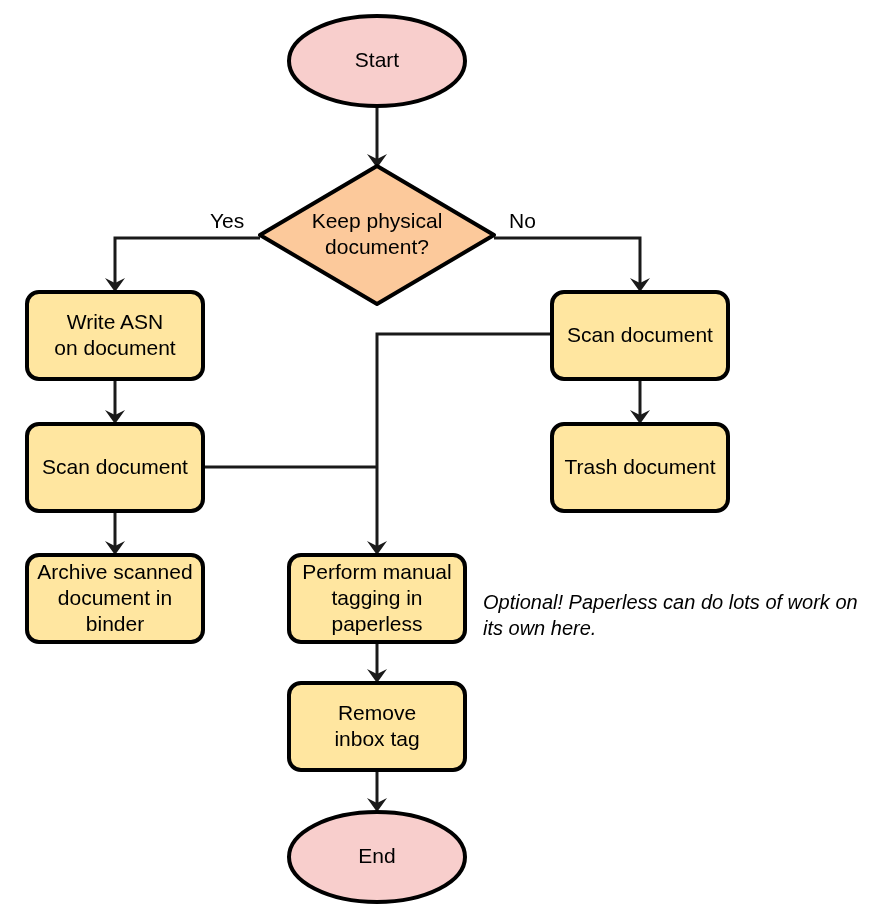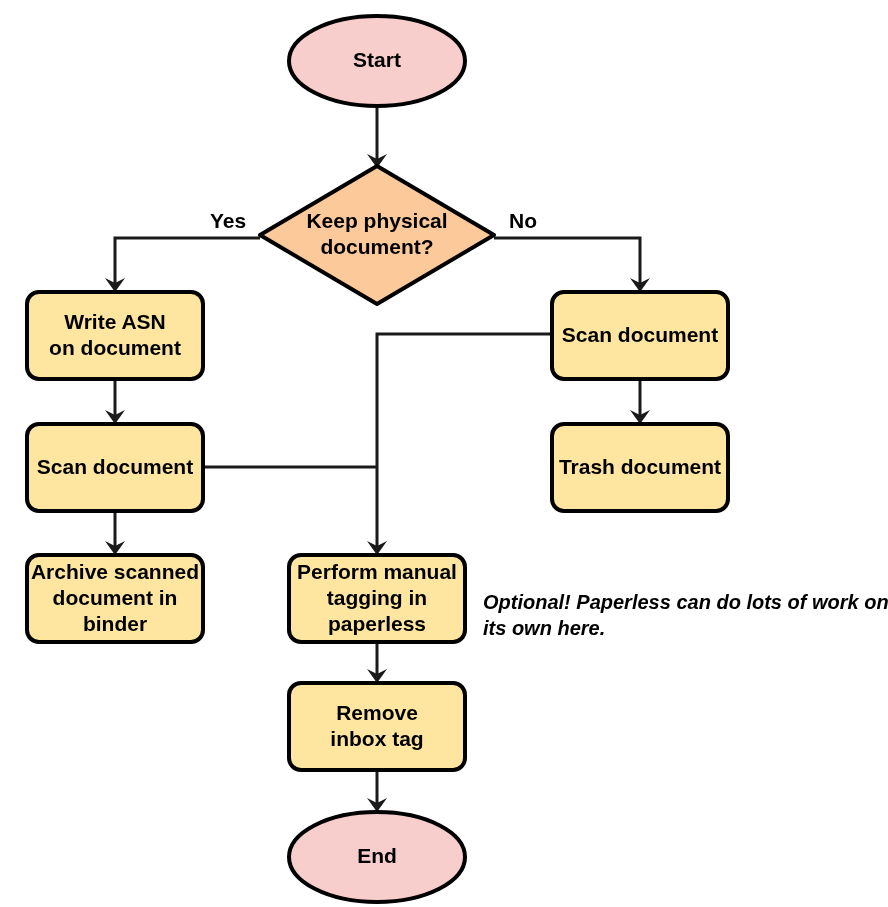--- a/index.html
+++ b/index.html
@@ -12,21 +12,20 @@
     width: 888px;
     height: 907px;
     font-family: "Liberation Sans", sans-serif;
     overflow: hidden;
   }
   #flowchart-root {
     position: relative;
     width: 888px;
     height: 907px;
     background: #ffffff;
-    font-weight: bold;
   }
   svg#flow-svg {
     display: block;
     width: 888px;
     height: 907px;
   }
   .node-shape {
     stroke: #000000;
     stroke-width: 4;
     stroke-linejoin: round;

